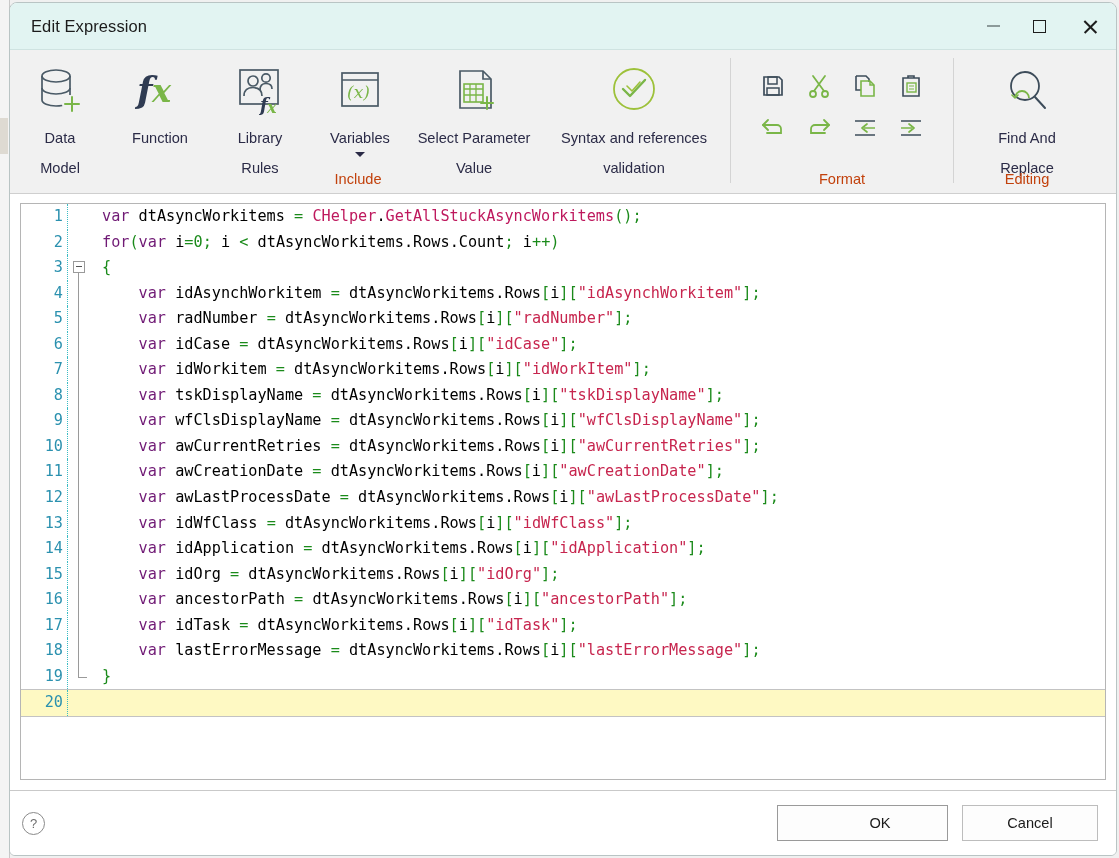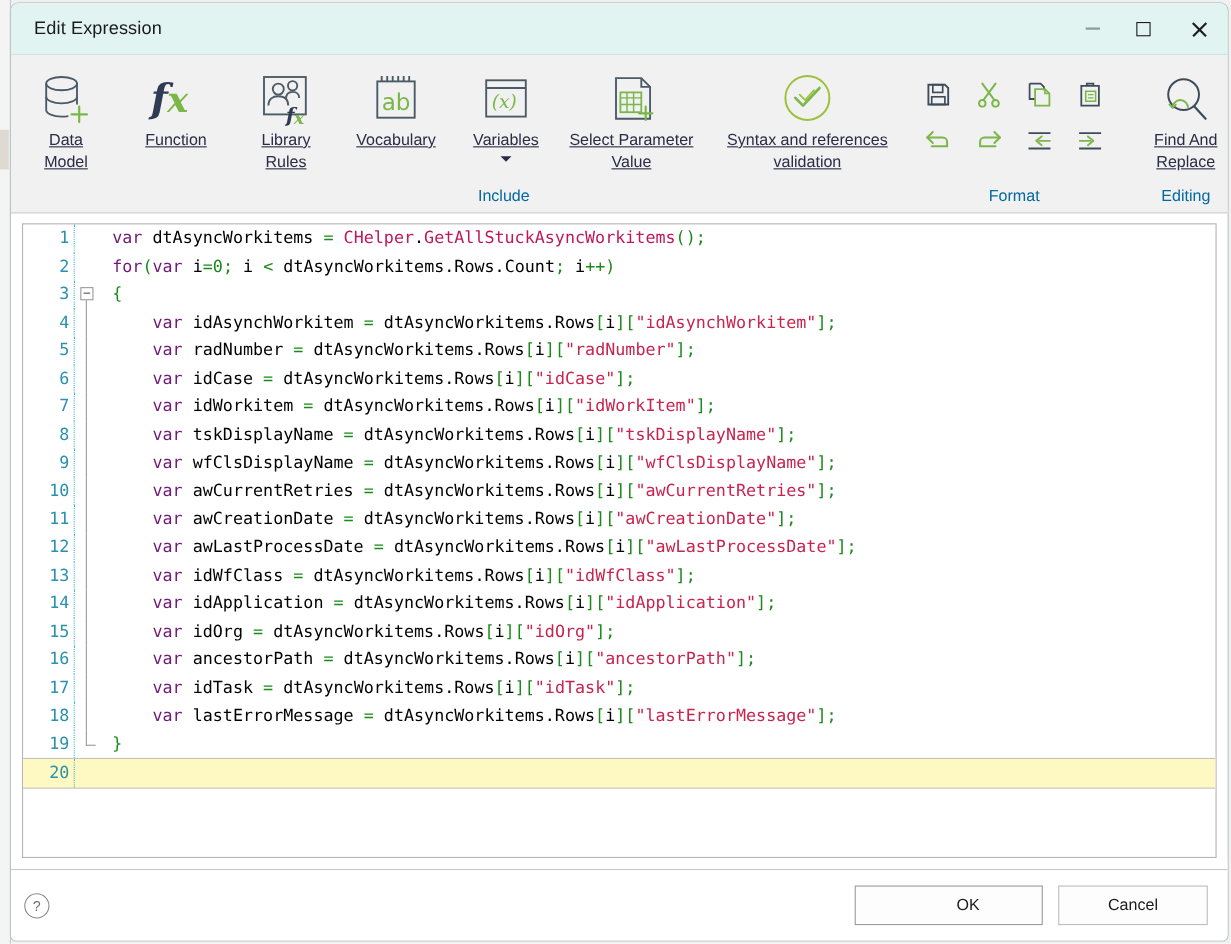--- a/index.html
+++ b/index.html
@@ -84,32 +84,31 @@
     align-self: stretch;
   }
   .ritems { display: flex; align-items: flex-start; }
   .ritem {
     display: flex; flex-direction: column; align-items: center;
     width: 96px; padding: 4px 2px 0 2px; cursor: default;
   }
   .ritem .glyph { height: 56px; display: flex; align-items: center; justify-content: center; }
   .ritem .lbl {
     font-size: 14.6px; color: #2b2b47; line-height: 19px;
-    margin-top: 1px;
-    text-decoration: underline;
+    margin-top: 11px;
   }
   .ritem-wide { width: 124px; }
   .ritem-xwide { width: 188px; }
   .caret-dn {
     width: 0; height: 0; border-left: 5px solid transparent; border-right: 5px solid transparent;
     border-top: 5px solid #2b2b47; margin: 4px auto 0 auto;
   }
   .group-cap {
     position: absolute; bottom: 6px; left: 0; right: 0;
-    text-align: center; font-size: 14.6px; color: #0369a1;
+    text-align: center; font-size: 14.6px; color: #c2410c;
   }
   
   .fmt-grid {
     display: grid; grid-template-columns: repeat(4, 46px);
     grid-template-rows: 44px 40px; align-items: center; justify-items: center;
     margin-top: 8px;
   }
   .fmt-btn { display: flex; align-items: center; justify-content: center; width: 38px; height: 34px; cursor: default; }
 
   
@@ -251,31 +250,20 @@
                 <circle cx="31" cy="14" r="4.2" fill="none" stroke="#4a5a66" stroke-width="1.7"></circle>
                 <path d="M25 26 C25 21.5 27.5 19.5 31 19.5 C34.5 19.5 37 21.5 37 25" fill="none" stroke="#4a5a66" stroke-width="1.7"></path>
                 <text x="25" y="47" font-family="DejaVu Serif, serif" font-style="italic" font-weight="bold" font-size="18" fill="#2f3b52">f</text>
                 <text x="32" y="49" font-family="DejaVu Serif, serif" font-style="italic" font-weight="bold" font-size="16" fill="#7ab648">x</text>
               </svg>
             </span>
             <span class="lbl">Library</span>
             <span class="lbl">Rules</span>
           </div>
 
-          <div class="ritem">
-            <span class="glyph">
-              <svg width="50" height="52" viewBox="0 0 50 52">
-                <rect x="8" y="10" width="34" height="33" fill="none" stroke="#4a5a66" stroke-width="1.7"></rect>
-                <path d="M12 10 V5 M17 10 V5 M22 10 V5 M27 10 V5 M32 10 V5 M37 10 V5" stroke="#4a5a66" stroke-width="1.7"></path>
-                <text x="12" y="36" font-family="DejaVu Sans, sans-serif" font-size="21" fill="#7ab648">ab</text>
-              </svg>
-            </span>
-            <span class="lbl">Vocabulary</span>
-            <span class="lbl"></span>
-          </div>
         </div>
       </div>
 
       <div class="rgroup">
         <div class="ritems">
           <div class="ritem">
             <span class="glyph">
               <svg width="50" height="52" viewBox="0 0 50 52">
                 <rect x="7" y="9" width="36" height="33" fill="none" stroke="#4a5a66" stroke-width="1.7"></rect>
                 <path d="M7 16 H43" stroke="#4a5a66" stroke-width="1.7"></path>

